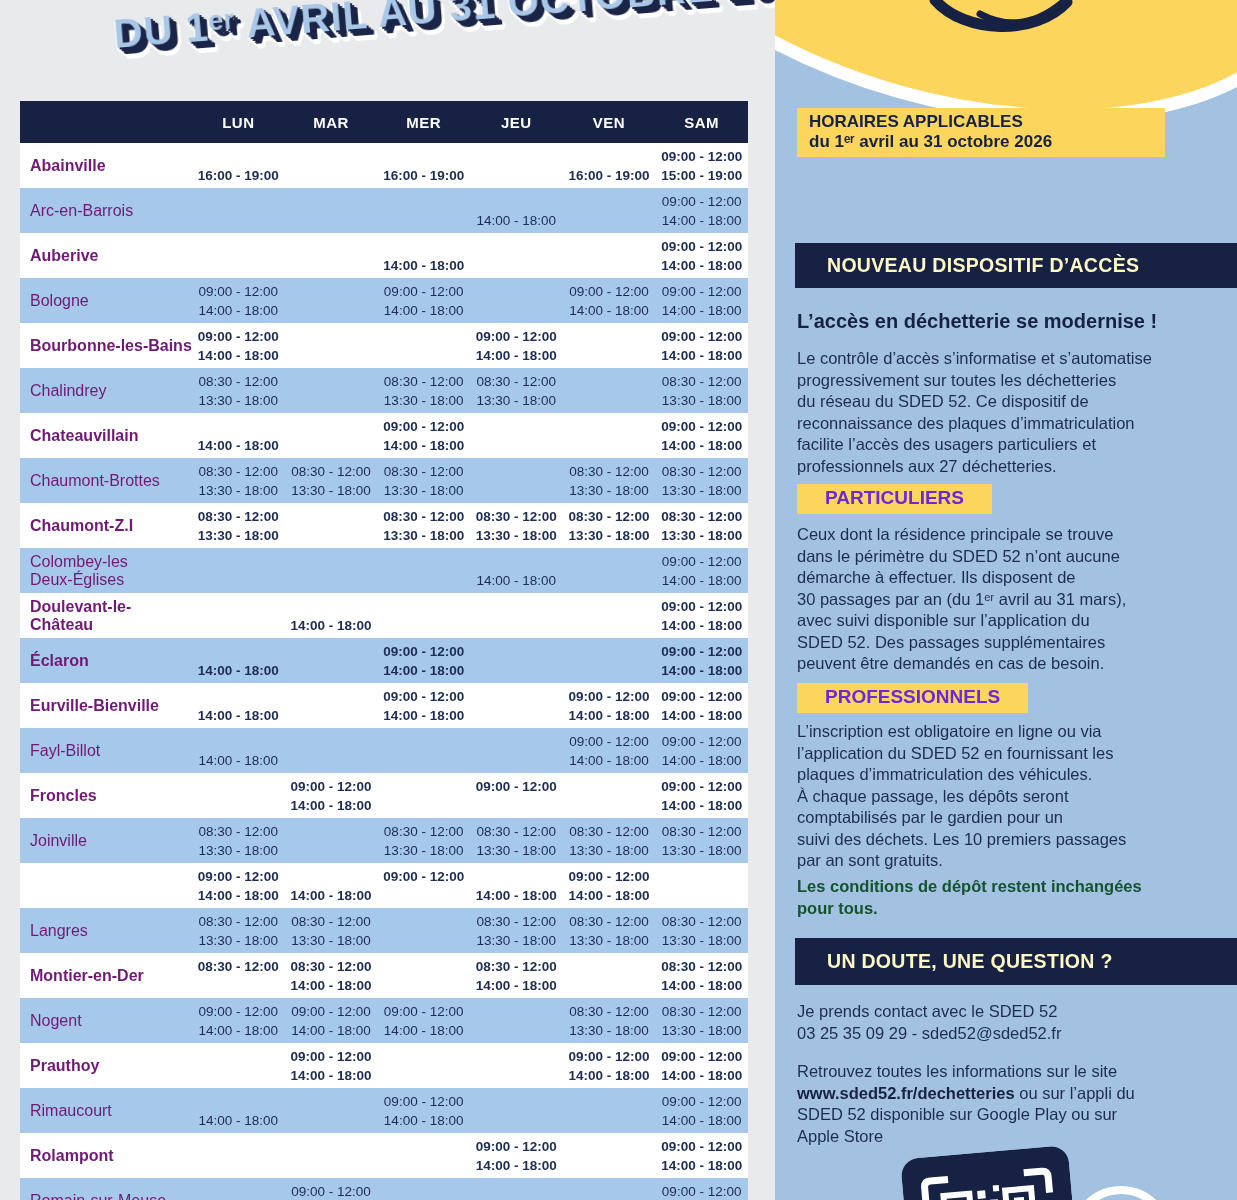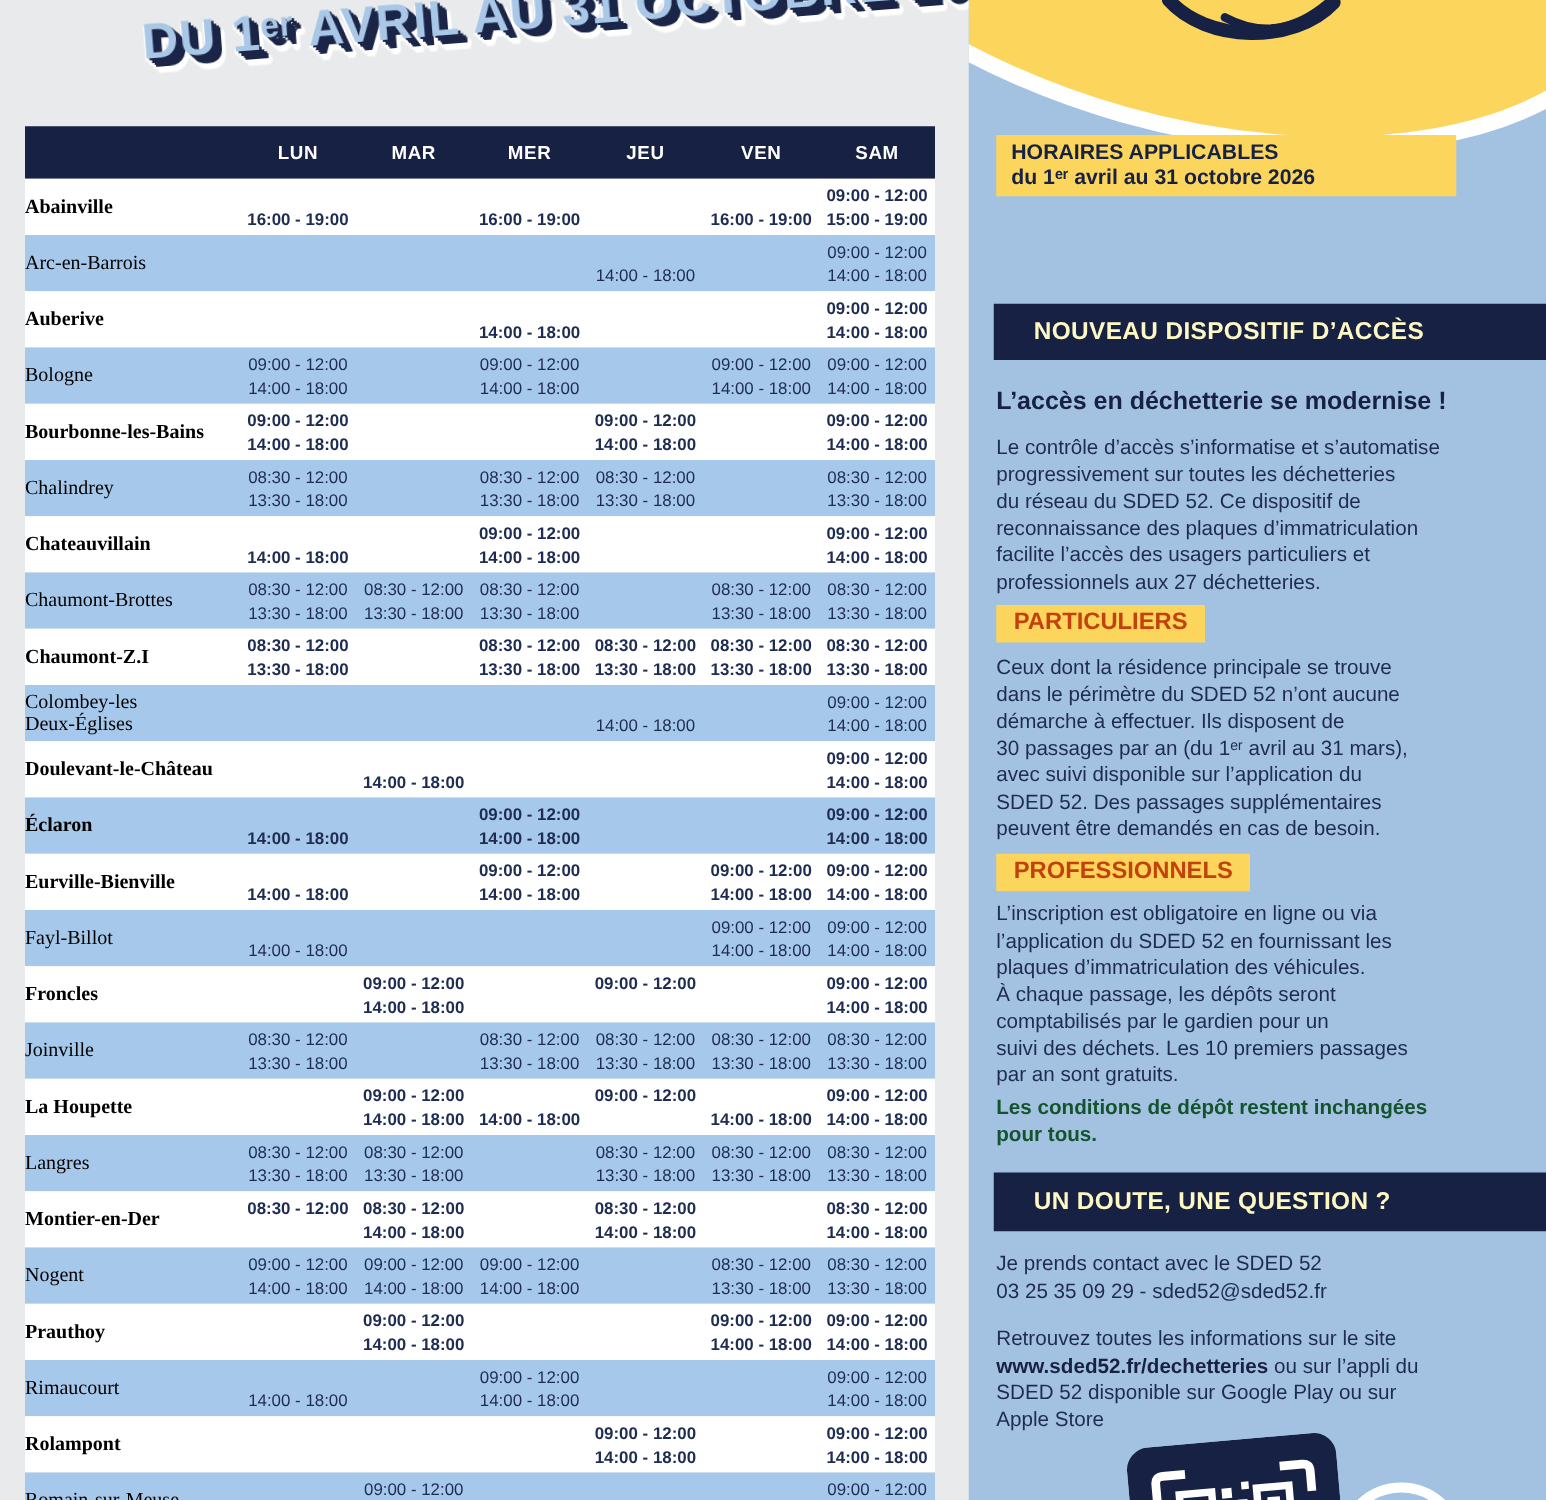--- a/index.html
+++ b/index.html
@@ -25,22 +25,22 @@
     height:42px; background:#172143; align-items:center;
   }
   .thead .day { text-align:center; color:#ffffff; font-weight:bold; font-size:15px; letter-spacing:.5px; }
   .trow {
     display:grid; grid-template-columns:172px repeat(6,1fr);
     height:45px; background:#ffffff;
   }
   .trow.shade { background:#a6c8ea; }
   .trow.bold { font-weight:bold; }
   .tname {
-    display:flex; align-items:center; padding-left:0;
-    font-size:16px; line-height:18px; white-space:pre-line; color:#000000;font-family:Liberation Serif, serif;
+    display:flex; align-items:center; padding-left:10px;
+    font-size:16px; line-height:18px; white-space:pre-line; color:#701a75;
   }
   .tcell { display:flex; flex-direction:column; justify-content:center; }
   .tline { height:19px; line-height:19px; text-align:center; font-size:13.5px; color:#1e2c52; }
   .cutrow { height:10px; background:#ffffff; }
   
   .panel { position:absolute; left:775px; top:0; width:462px; height:1200px; background:#a3c2e2; }
   .mascot { position:absolute; left:0; top:0; }
   .hblock {
     position:absolute; left:22px; top:108px; width:344px;
     background:#fcd55c; color:#172143; font-weight:bold;
@@ -60,22 +60,22 @@
   .modtitle { position:absolute; left:22px; top:310px; font-weight:bold; font-size:20px; color:#172143; }
   .para { position:absolute; left:22px; width:425px; font-size:16.5px; line-height:21.5px; white-space:pre-line; color:#1e2c52; }
   .p1 { top:348px; }
   .p2 { top:524px; }
   .p3 { top:721px; }
   .pbold { font-weight:bold; color:#172143; }
   .pcond { top:876px; font-weight:bold; color:#14532d; }
   .pcontact { top:1001px; }
   .psite { top:1061px; }
   .ylabel {
-    position:absolute; left:22px; background:#fcd55c; color:#c2410c;
-    font-weight:bold; font-size:19px; padding:3px 14px 5px;
+    position:absolute; left:22px; background:#fcd55c; color:#6d28d9;
+    font-weight:bold; font-size:19px; padding:3px 28px 5px;
   }
   .yl1 { top:484px; }
   .yl2 { top:683px; }
   .qr { position:absolute; left:130px; top:1152px; transform:rotate(-5deg); }
   .swirl {
     position:absolute; left:295px; top:1186px; width:86px; height:86px;
     border:8px solid #ffffff; border-radius:50%;
   }
 </style>
 </head>
@@ -521,21 +521,20 @@
         <div class="tcell">
           <div class="tline">08:30 - 12:00</div>
           <div class="tline">13:30 - 18:00</div>
         </div>
         <div class="tcell">
           <div class="tline">08:30 - 12:00</div>
           <div class="tline">13:30 - 18:00</div>
         </div>
       </div>
       <div class="trow bold">
-        <div class="tname">La Houpette</div>
         <div class="tcell">
           <div class="tline"></div>
           <div class="tline"></div>
         </div>
         <div class="tcell">
           <div class="tline">09:00 - 12:00</div>
           <div class="tline">14:00 - 18:00</div>
         </div>
         <div class="tcell">
           <div class="tline"></div>

